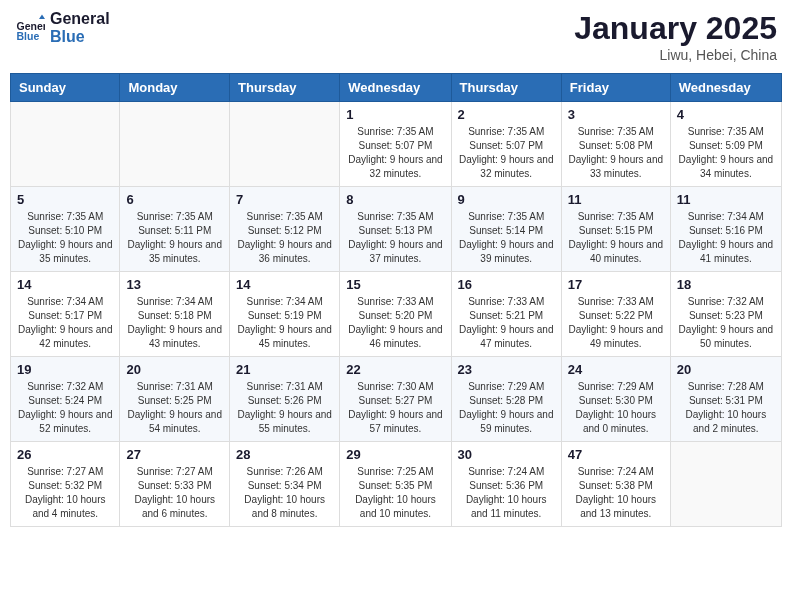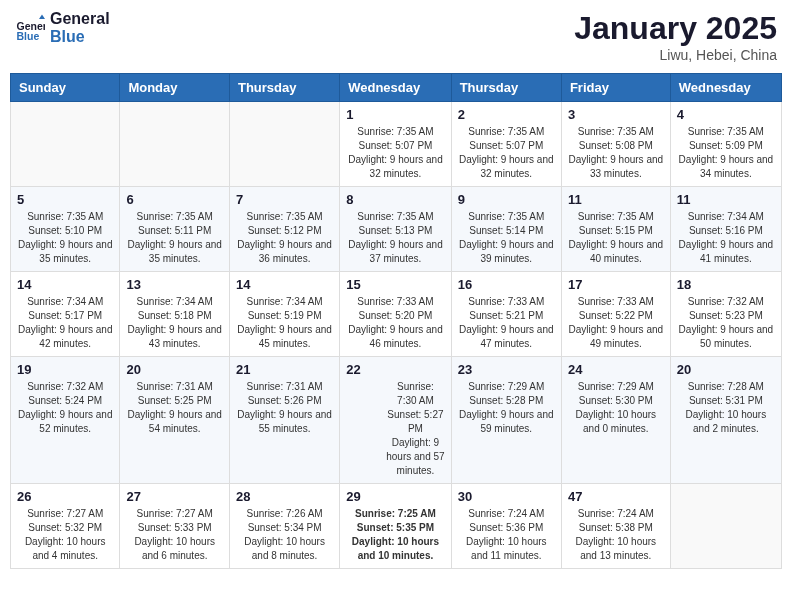--- a/index.html
+++ b/index.html
@@ -249,21 +249,21 @@
 Daylight: 9 hours and 54 minutes.</div>
         </td>
         <td>
           <div class="day-number">21</div>
           <div class="day-info" style="white-space: pre-line;">Sunrise: 7:31 AM
 Sunset: 5:26 PM
 Daylight: 9 hours and 55 minutes.</div>
         </td>
         <td>
           <div class="day-number">22</div>
-          <div class="day-info" style="white-space: pre-line; margin-left: 40px;">Sunrise: 7:30 AM
+          <div class="day-info" style="white-space: pre-line;">Sunrise: 7:30 AM
 Sunset: 5:27 PM
 Daylight: 9 hours and 57 minutes.</div>
         </td>
         <td>
           <div class="day-number">23</div>
           <div class="day-info" style="white-space: pre-line;">Sunrise: 7:29 AM
 Sunset: 5:28 PM
 Daylight: 9 hours and 59 minutes.</div>
         </td>
         <td>
@@ -293,21 +293,21 @@
 Daylight: 10 hours and 6 minutes.</div>
         </td>
         <td>
           <div class="day-number">28</div>
           <div class="day-info" style="white-space: pre-line;">Sunrise: 7:26 AM
 Sunset: 5:34 PM
 Daylight: 10 hours and 8 minutes.</div>
         </td>
         <td>
           <div class="day-number">29</div>
-          <div class="day-info" style="white-space: pre-line; font-weight: bold;">Sunrise: 7:25 AM
+          <div class="day-info" style="white-space: pre-line;">Sunrise: 7:25 AM
 Sunset: 5:35 PM
 Daylight: 10 hours and 10 minutes.</div>
         </td>
         <td>
           <div class="day-number">30</div>
           <div class="day-info" style="white-space: pre-line;">Sunrise: 7:24 AM
 Sunset: 5:36 PM
 Daylight: 10 hours and 11 minutes.</div>
         </td>
         <td>

